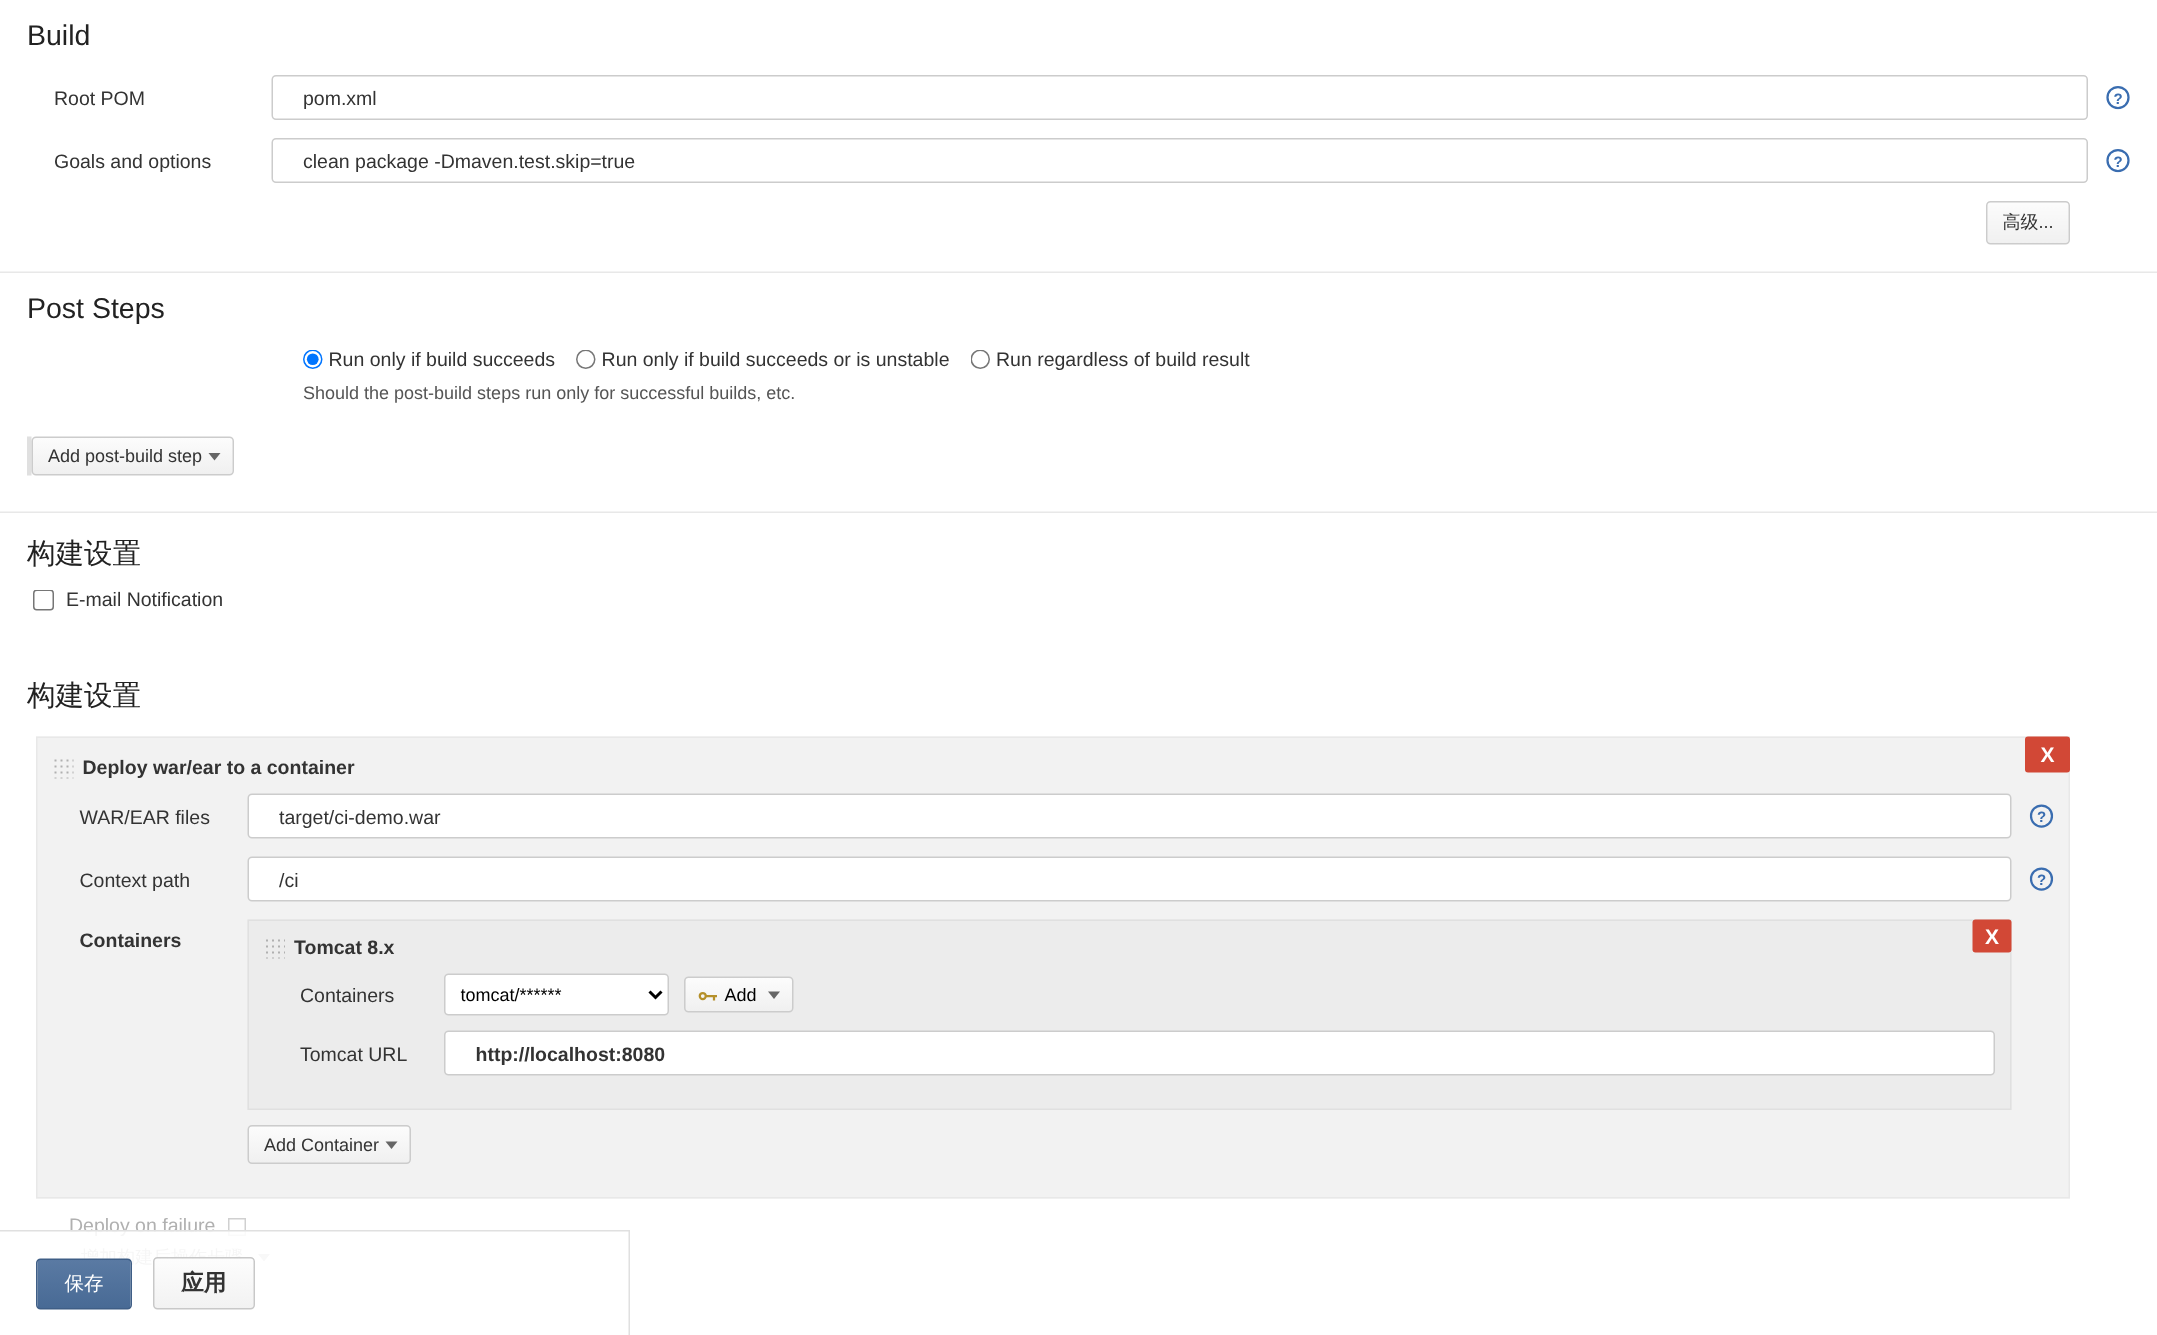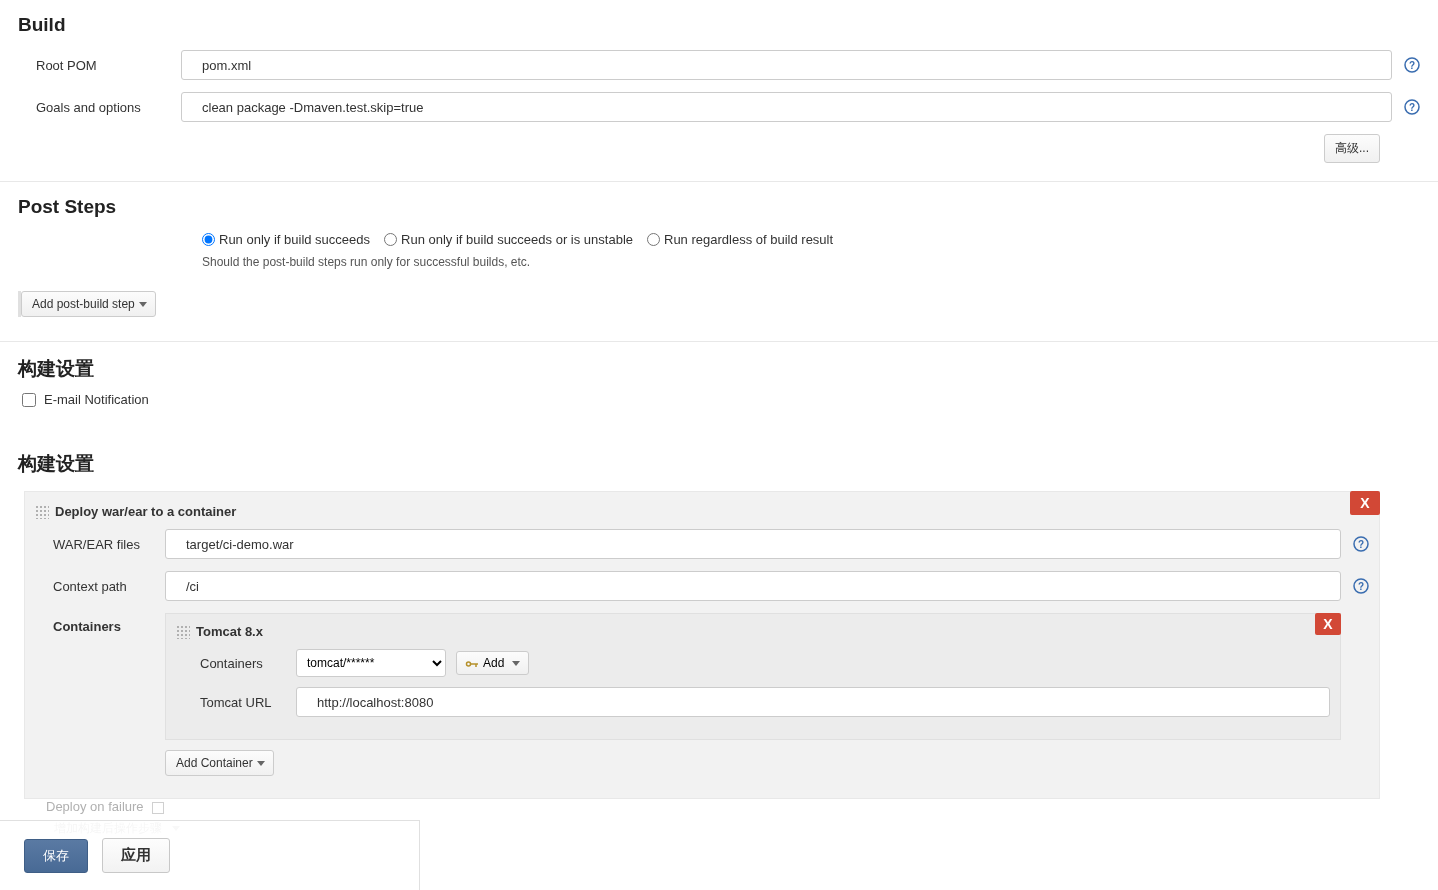--- a/index.html
+++ b/index.html
@@ -5,21 +5,21 @@
     * { box-sizing: border-box; margin: 0; padding: 0; }
     body {
       font-family: Arial, "Helvetica Neue", Helvetica, sans-serif;
       font-size: 13px;
       color: #333;
       background: #fff;
       width: 1438px;
     }
     .section { padding: 10px 18px 18px 18px; border-bottom: 1px solid #e8e8e8; position: relative; }
     .section.noborder { border-bottom: none; }
-    .section-title { font-size: 19px; font-weight: bold; color: #222; margin: 4px 0 14px 0; }
+    .section-title { font-size: 19px; font-weight: normal; color: #222; margin: 4px 0 14px 0; }
     .section-title.sm { margin-bottom: 10px; }
     .form-row { display: flex; align-items: center; margin-bottom: 12px; }
     .form-row .label { width: 163px; padding-left: 18px; color: #333; font-size: 13px; }
     .form-row .field { flex: 1; display: flex; align-items: center; }
     .form-row .field input.text-input {
       flex: 1; height: 30px; padding: 4px 20px; border: 1px solid #ccc;
       border-radius: 3px; background: #fff; font-size: 13px; color: #333; outline: none;
     }
     .help-icon { margin-left: 12px; width: 16px; height: 16px; flex-shrink: 0; cursor: pointer; }
     .help-icon svg { display: block; }
@@ -54,29 +54,29 @@
     .close-x {
       position: absolute; top: -1px; right: -1px; width: 30px; height: 24px; background: #d24836;
       color: #fff; text-align: center; line-height: 24px; font-weight: bold; cursor: pointer;
       border-radius: 2px; font-size: 14px;
     }
     .close-x.sm { width: 26px; height: 22px; line-height: 22px; }
     .inner-form-row { display: flex; align-items: center; margin: 6px 0 10px 24px; }
     .inner-form-row .ilabel { width: 96px; color: #333; font-size: 13px; }
     .inner-form-row .ifield { flex: 1; display: flex; align-items: center; gap: 10px; }
     .inner-form-row input.text-input {
-      flex:1; height: 28px; padding: 4px 8px; border: 1px solid #ccc; border-radius: 3px; background: #fff; font-size: 13px;
+      flex:1; height: 28px; padding: 4px 8px; border: 1px solid #ccc; border-radius: 3px; background: #fff; font-size: 13px; font-weight: bold;
     }
     .add-btn {
       display: inline-flex; align-items:center; gap:4px; padding: 4px 8px; border:1px solid #ccc;
       border-radius:3px; background: linear-gradient(#fcfcfc,#f0f0f0); cursor:pointer; font-size:12px;
     }
     .key-icon { width: 14px; height: 10px; display:inline-block; }
     .caret { display: inline-block; width: 0; height: 0; border-left: 4px solid transparent; border-right: 4px solid transparent; border-top: 5px solid #666; margin-left: 4px; vertical-align: middle; }
-    .deploy-aux { margin-left: 28px; font-size: 13px; color: #b0b0b0; display: flex; align-items: flex-end; gap: 8px; }
+    .deploy-aux { margin-left: 28px; margin-top: 10px; font-size: 13px; color: #b0b0b0; display: flex; align-items: flex-end; gap: 8px; }
     .deploy-aux .sq { width: 12px; height: 12px; border: 1px solid #d0d0d0; display:inline-block; }
     .add-post-btn { margin-left: 8px; margin-top: 0; font-size: 12px; color: #b0b0b0; }
     .ghost-row { display:flex; align-items:center; gap:6px; }
     .footer-bar {
       position: fixed; left: 0; bottom: 0; width: 420px; height: 70px;
       background: rgba(255,255,255,0.88); border: 1px solid #e0e0e0; border-left: none; border-bottom: none;
       display: flex; align-items: center; gap: 14px; padding-left: 24px;
     }
     .btn.primary { background: linear-gradient(#5a7aa3,#486a95); color: #fff; border-color: #3f5e86; padding: 7px 18px; font-size: 13px; }
     .btn.secondary { background: linear-gradient(#fdfdfd,#f2f2f2); color: #333; border-color: #c8c8c8; padding: 7px 18px; font-size: 15px; font-weight: bold; }

